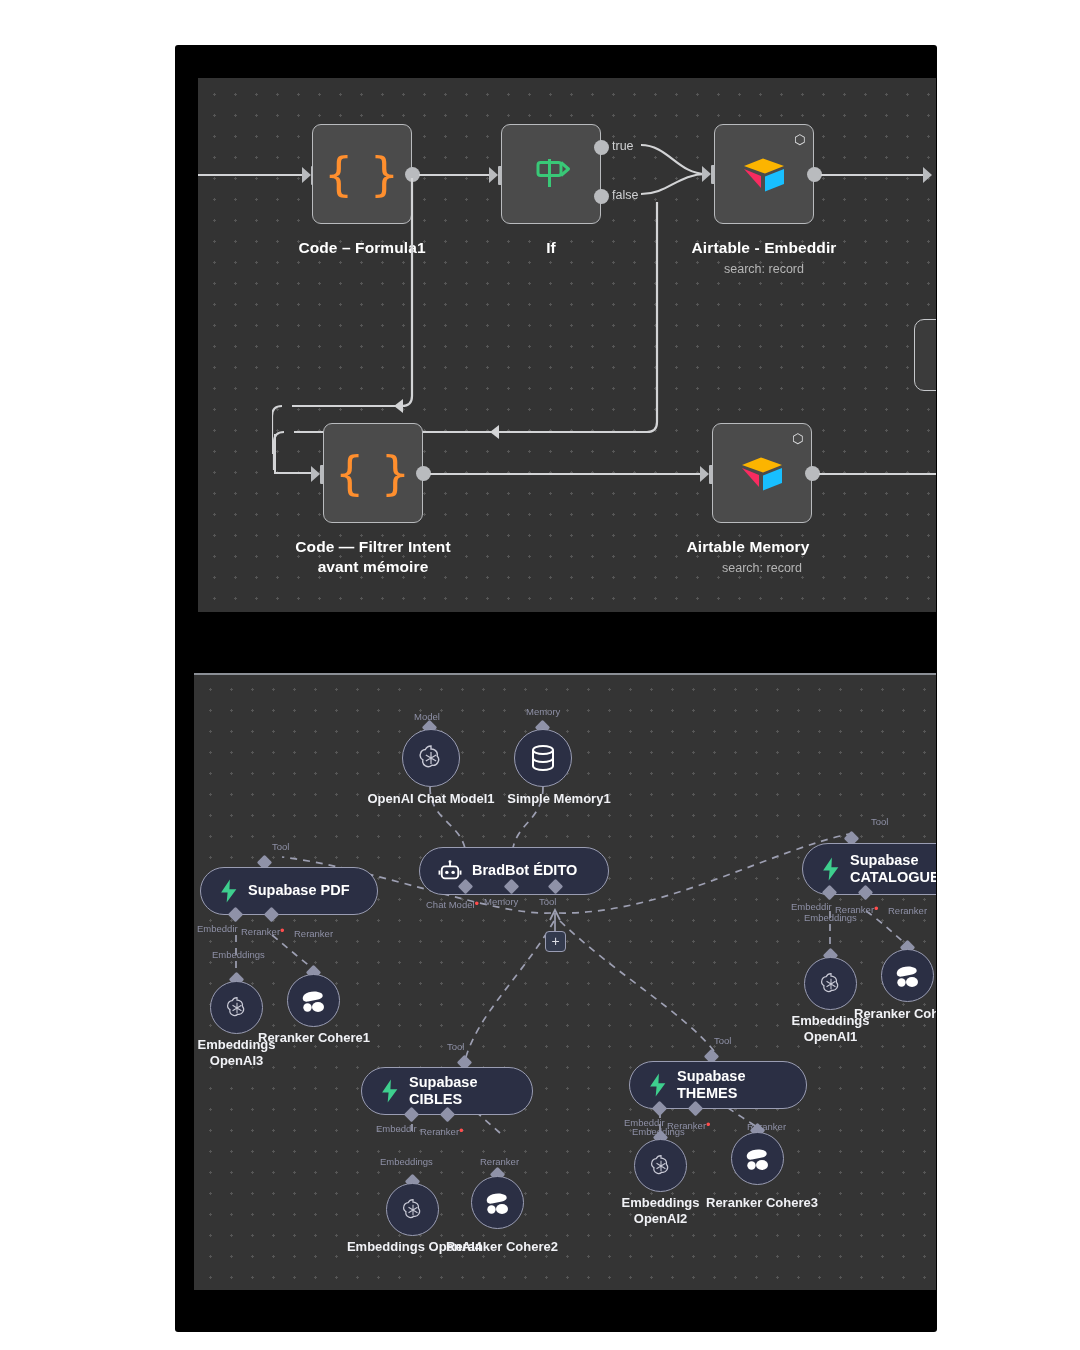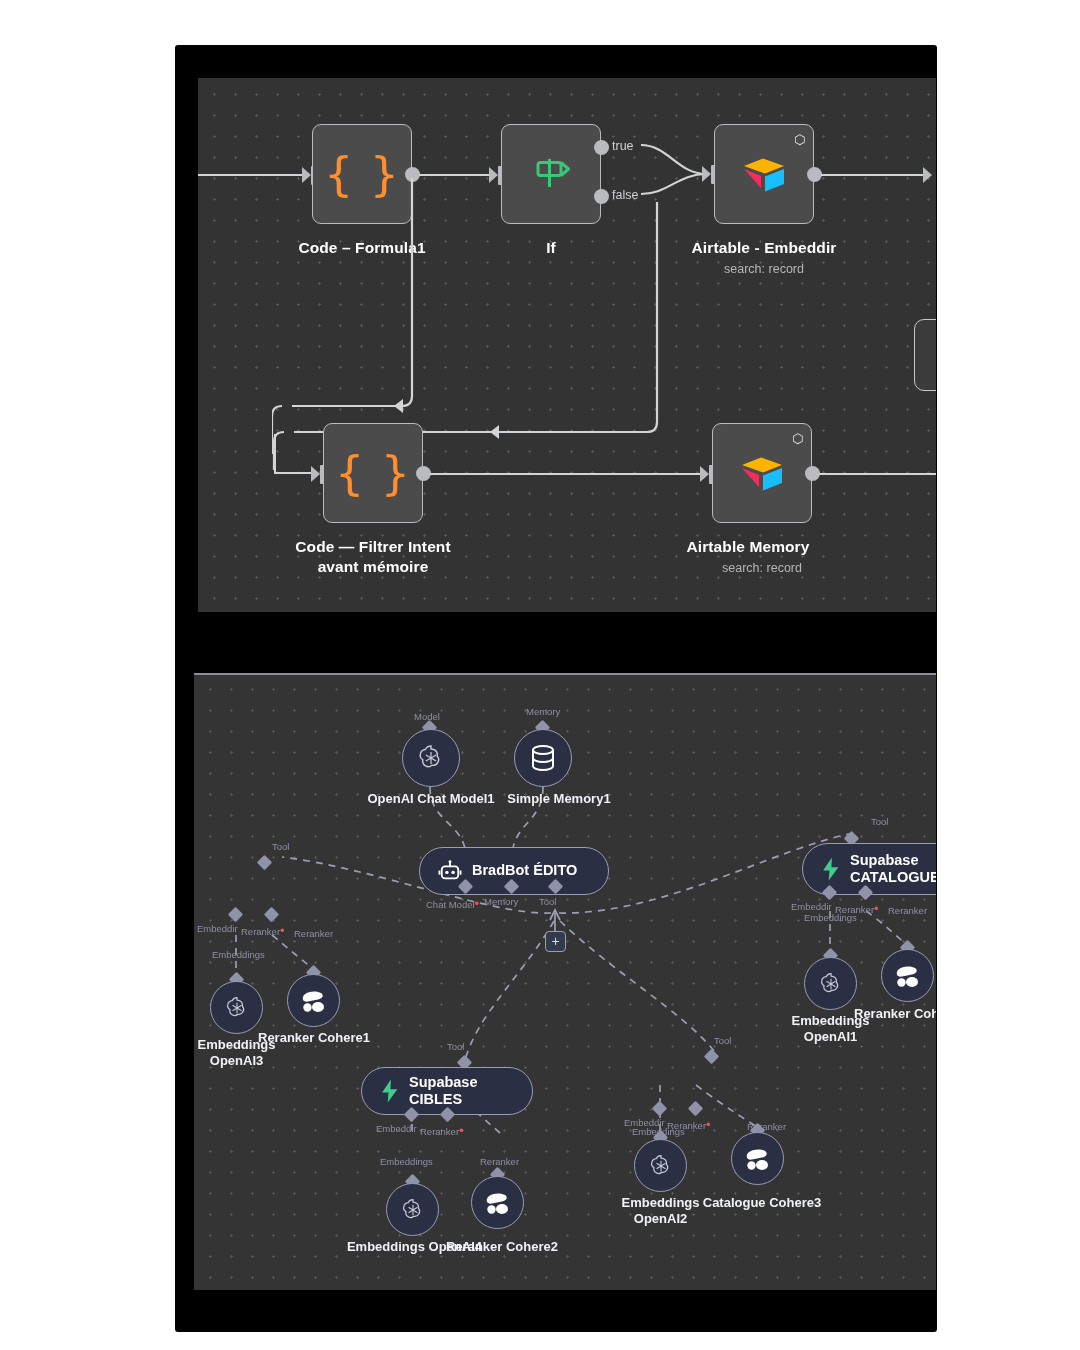--- a/index.html
+++ b/index.html
@@ -336,20 +336,26 @@
     <div class="diamond" style="left:266px; top:208px;"></div>
     <div class="port-label red" style="left:232px; top:223px;">Chat Model</div>
     <div class="diamond" style="left:312px; top:208px;"></div>
     <div class="port-label" style="left:290px; top:223px;">Memory</div>
     <div class="diamond" style="left:356px; top:208px;"></div>
     <div class="port-label" style="left:345px; top:223px;">Tool</div>
     <div class="plusbtn" style="left:351px; top:258px;">+</div>
 
     <div class="port-label" style="left:78px; top:168px;">Tool</div>
     <div class="diamond" style="left:65px; top:184px;"></div>
+    <div class="pill" style="left:6px; top:194px; width:178px; height:48px;">
+      <svg class="supa-bolt" viewBox="0 0 20 26">
+        <path d="M11.5 0.5 L2 14.5 h7 l-1 11 L18.5 11 h-7.5 z" fill="#3ecf8e"></path>
+      </svg>
+      <span class="lbl">Supabase PDF</span>
+    </div>
     <div class="diamond" style="left:36px; top:236px;"></div>
     <div class="port-label" style="left:3px; top:250px;">Embeddir</div>
     <div class="diamond" style="left:72px; top:236px;"></div>
     <div class="port-label red" style="left:47px; top:250px;">Reranker</div>
     <div class="port-label" style="left:100px; top:255px;">Reranker</div>
     <div class="port-label" style="left:18px; top:276px;">Embeddings</div>
     <div class="diamond" style="left:37px; top:301px;"></div>
     <div class="circ" style="left:16px; top:308px; width:53px; height:53px;">
       <svg class="oai small" viewBox="0 0 32 32">
         <path d="M16 3.2c-2.6 0-4.9 1.5-6 3.8-2.6.2-4.7 2.1-5.3 4.6-.7 2.5.4 5.1 2.6 6.4-.5 2.5.6 5.1 2.8 6.4 2.2 1.3 5 1 6.9-.7 2.5.5 5.1-.7 6.3-3 1.3-2.2 1-5-.7-6.9.5-2.5-.6-5.1-2.8-6.4-1-.6-2.3-1-3.5-1-.1 0-.2 0-.3 0z" fill="none" stroke="#c9cad6" stroke-width="1.5"></path>
@@ -429,20 +435,26 @@
       <svg class="cohere" viewBox="0 0 30 24">
         <path d="M5.5 5.5 C9 2 18 1.5 22 4 C25 6 24 9.5 19 10.5 L9 12.5 C4 13.5 2 9 5.5 5.5 Z" fill="#ffffff"></path>
         <circle cx="8.5" cy="18.5" r="4.2" fill="#ffffff"></circle>
         <ellipse cx="19" cy="18" rx="6" ry="5" fill="#ffffff"></ellipse>
       </svg>
     </div>
     <div class="sub-label" style="left:243px; top:566px; width:130px;">Reranker Cohere2</div>
 
     <div class="diamond" style="left:512px; top:378px;"></div>
     <div class="port-label" style="left:520px; top:362px;">Tool</div>
+    <div class="pill" style="left:435px; top:388px; width:178px; height:48px;">
+      <svg class="supa-bolt" viewBox="0 0 20 26">
+        <path d="M11.5 0.5 L2 14.5 h7 l-1 11 L18.5 11 h-7.5 z" fill="#3ecf8e"></path>
+      </svg>
+      <span class="lbl">Supabase THEMES</span>
+    </div>
     <div class="diamond" style="left:460px; top:430px;"></div>
     <div class="port-label" style="left:430px; top:444px;">Embeddir</div>
     <div class="diamond" style="left:496px; top:430px;"></div>
     <div class="port-label red" style="left:473px; top:444px;">Reranker</div>
     <div class="port-label" style="left:438px; top:453px;">Embeddings</div>
     <div class="port-label" style="left:553px; top:448px;">Reranker</div>
     <div class="diamond" style="left:461px; top:459px;"></div>
     <div class="circ" style="left:440px; top:466px; width:53px; height:53px;">
       <svg class="oai small" viewBox="0 0 32 32">
         <path d="M16 3.2c-2.6 0-4.9 1.5-6 3.8-2.6.2-4.7 2.1-5.3 4.6-.7 2.5.4 5.1 2.6 6.4-.5 2.5.6 5.1 2.8 6.4 2.2 1.3 5 1 6.9-.7 2.5.5 5.1-.7 6.3-3 1.3-2.2 1-5-.7-6.9.5-2.5-.6-5.1-2.8-6.4-1-.6-2.3-1-3.5-1-.1 0-.2 0-.3 0z" fill="none" stroke="#c9cad6" stroke-width="1.5"></path>
@@ -452,15 +464,15 @@
     <div class="sub-label" style="left:414px; top:522px; width:105px;">Embeddings
 OpenAI2</div>
     <div class="diamond" style="left:558px; top:452px;"></div>
     <div class="circ" style="left:537px; top:459px; width:53px; height:53px;">
       <svg class="cohere" viewBox="0 0 30 24">
         <path d="M5.5 5.5 C9 2 18 1.5 22 4 C25 6 24 9.5 19 10.5 L9 12.5 C4 13.5 2 9 5.5 5.5 Z" fill="#ffffff"></path>
         <circle cx="8.5" cy="18.5" r="4.2" fill="#ffffff"></circle>
         <ellipse cx="19" cy="18" rx="6" ry="5" fill="#ffffff"></ellipse>
       </svg>
     </div>
-    <div class="sub-label" style="left:503px; top:522px; width:130px;">Catalogue Cohere3</div>
+    <div class="sub-label" style="left:503px; top:522px; width:130px;">Reranker Cohere3</div>
   </div>
 </div>
 
 </body></html>

